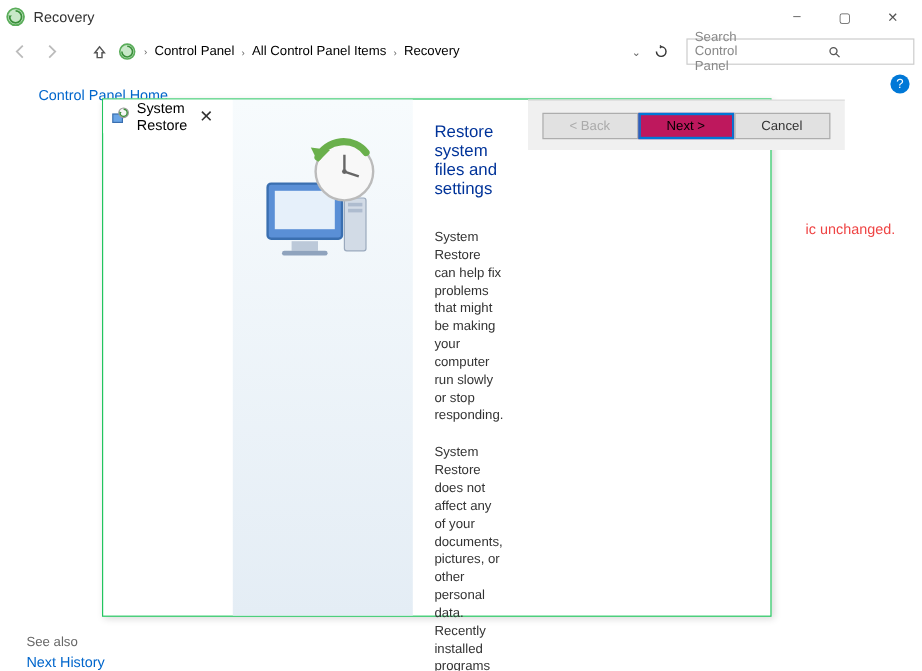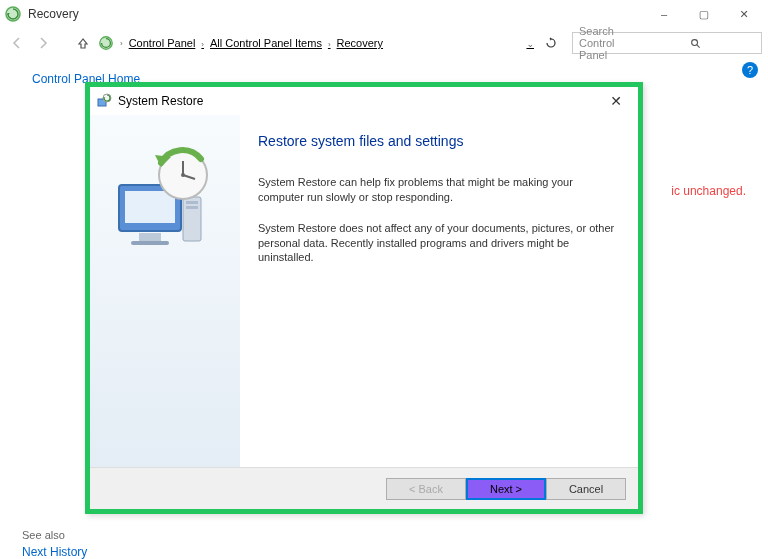--- a/index.html
+++ b/index.html
@@ -10,54 +10,54 @@
   .titlebar .appicon { width: 18px; height: 18px; margin-right: 6px; }
   .titlebar .title { font-size: 12px; color: #333; flex: 1; }
   .winbtns { display: flex; }
   .winbtn { width: 40px; height: 26px; display: flex; align-items: center; justify-content: center; color: #555; font-size: 11px; }
 
   
   .navbar { height: 30px; display: flex; align-items: center; padding: 0 6px; gap: 4px; }
   .navbtn { width: 22px; height: 22px; display: flex; align-items: center; justify-content: center; color: #888; font-size: 14px; }
   .navbtn.enabled { color: #333; }
   .navsep { width: 10px; }
-  .breadcrumb { display: flex; align-items: flex-end; font-size: 11px; color: #000; gap: 4px; flex: 1; text-decoration: underline; }
+  .breadcrumb { display: flex; align-items: flex-end; font-size: 11px; color: #000; gap: 4px; flex: 1; }
   .crumb-sep { color: #666; font-size: 8px; padding: 0 2px; }
   .refresh { width: 22px; height: 22px; display:flex;align-items:center;justify-content:center;color:#333; font-size:12px;}
   .search { width: 190px; height: 22px; border: 1px solid #ccc; background: #fff; display: flex; align-items: center; padding: 0 6px; font-size: 11px; color: #888; margin-left: 6px; gap: 45px; }
   .search span { flex: 1; }
   .searchicon { width: 14px; color: #555; font-size: 11px;}
 
   
   .body { position: relative; padding: 14px 0 0 32px; }
   .cp-home { font-size: 12px; color: #0066cc; }
   .see-also { position: absolute; left: 22px; bottom: 18px; font-size: 11px; color: #666; }
   .file-history { position: absolute; left: 22px; bottom: 0px; font-size: 12px; color: #0066cc; }
 
   .help-icon { position: absolute; top: 62px; right: 10px; width: 16px; height: 16px; border-radius: 50%; background: #0078d7; color: #fff; font-size: 11px; display:flex;align-items:center;justify-content:center; }
 
   .bg-text { position: absolute; top: 184px; right: 22px; font-size: 12px; color: #ef4444; }
 
   
-  .dialog { position: absolute; left: 85px; top: 82px; width: 558px; height: 432px; background: #fff; border: 5px solid #22c55e; box-shadow: 2px 2px 6px rgba(0,0,0,0.15); display: flex; flex-direction: column; }
+  .dialog { position: absolute; left: 85px; top: 82px; width: 558px; height: 432px; background: #fff; border: 1px solid #22c55e; box-shadow: 2px 2px 6px rgba(0,0,0,0.15); display: flex; flex-direction: row; }
   .dlg-titlebar { height: 28px; display: flex; align-items: center; padding: 0 6px; background: #fff; }
   .dlg-titlebar .dlgicon { width: 16px; height: 16px; margin-right: 6px; }
   .dlg-titlebar .dlgtitle { font-size: 12px; flex: 1; color: #000; }
   .dlg-close { width: 32px; height: 22px; display:flex;align-items:center;justify-content:center; font-size: 14px; color: #333; }
 
   .dlg-body { flex: 1; display: flex; justify-content: center; }
   .dlg-sidebar { width: 150px; background: linear-gradient(to bottom, #f7fbfd, #e4edf5); display:flex; align-items:flex-start; justify-content:center; padding-top: 30px; }
   .dlg-content { flex: 1; padding: 18px 20px 0 18px; font-size: 11px; color: #333; }
   .dlg-content h1 { font-size: 14px; font-weight: 400; color: #003399; margin-bottom: 26px; }
   .dlg-content p { margin-bottom: 16px; line-height: 1.35; }
 
   .dlg-footer { height: 42px; background: #f0f0f0; border-top: 1px solid #ddd; display: flex; align-items: center; justify-content: flex-end; padding: 0 12px; gap: 0; }
   .btn { min-width: 80px; height: 22px; border: 1px solid #adadad; background: #e1e1e1; font-size: 11px; display:flex;align-items:center;justify-content:center; color:#333; }
   .btn.disabled { color: #aaa; }
-  .btn.primary { border: 1px solid #0078d7; outline: 1px solid #0078d7; outline-offset: -2px; background: #8b5cf6; color: #000; }
+  .btn.primary { border: 1px solid #0078d7; outline: 1px solid #0078d7; outline-offset: -2px; background: #be185d; color: #000; }
 
   
   svg { display: block; }
 </style>
 </head>
 <body>
 
 <div class="titlebar">
   <span class="appicon">
     <svg width="18" height="18" viewBox="0 0 18 18">

